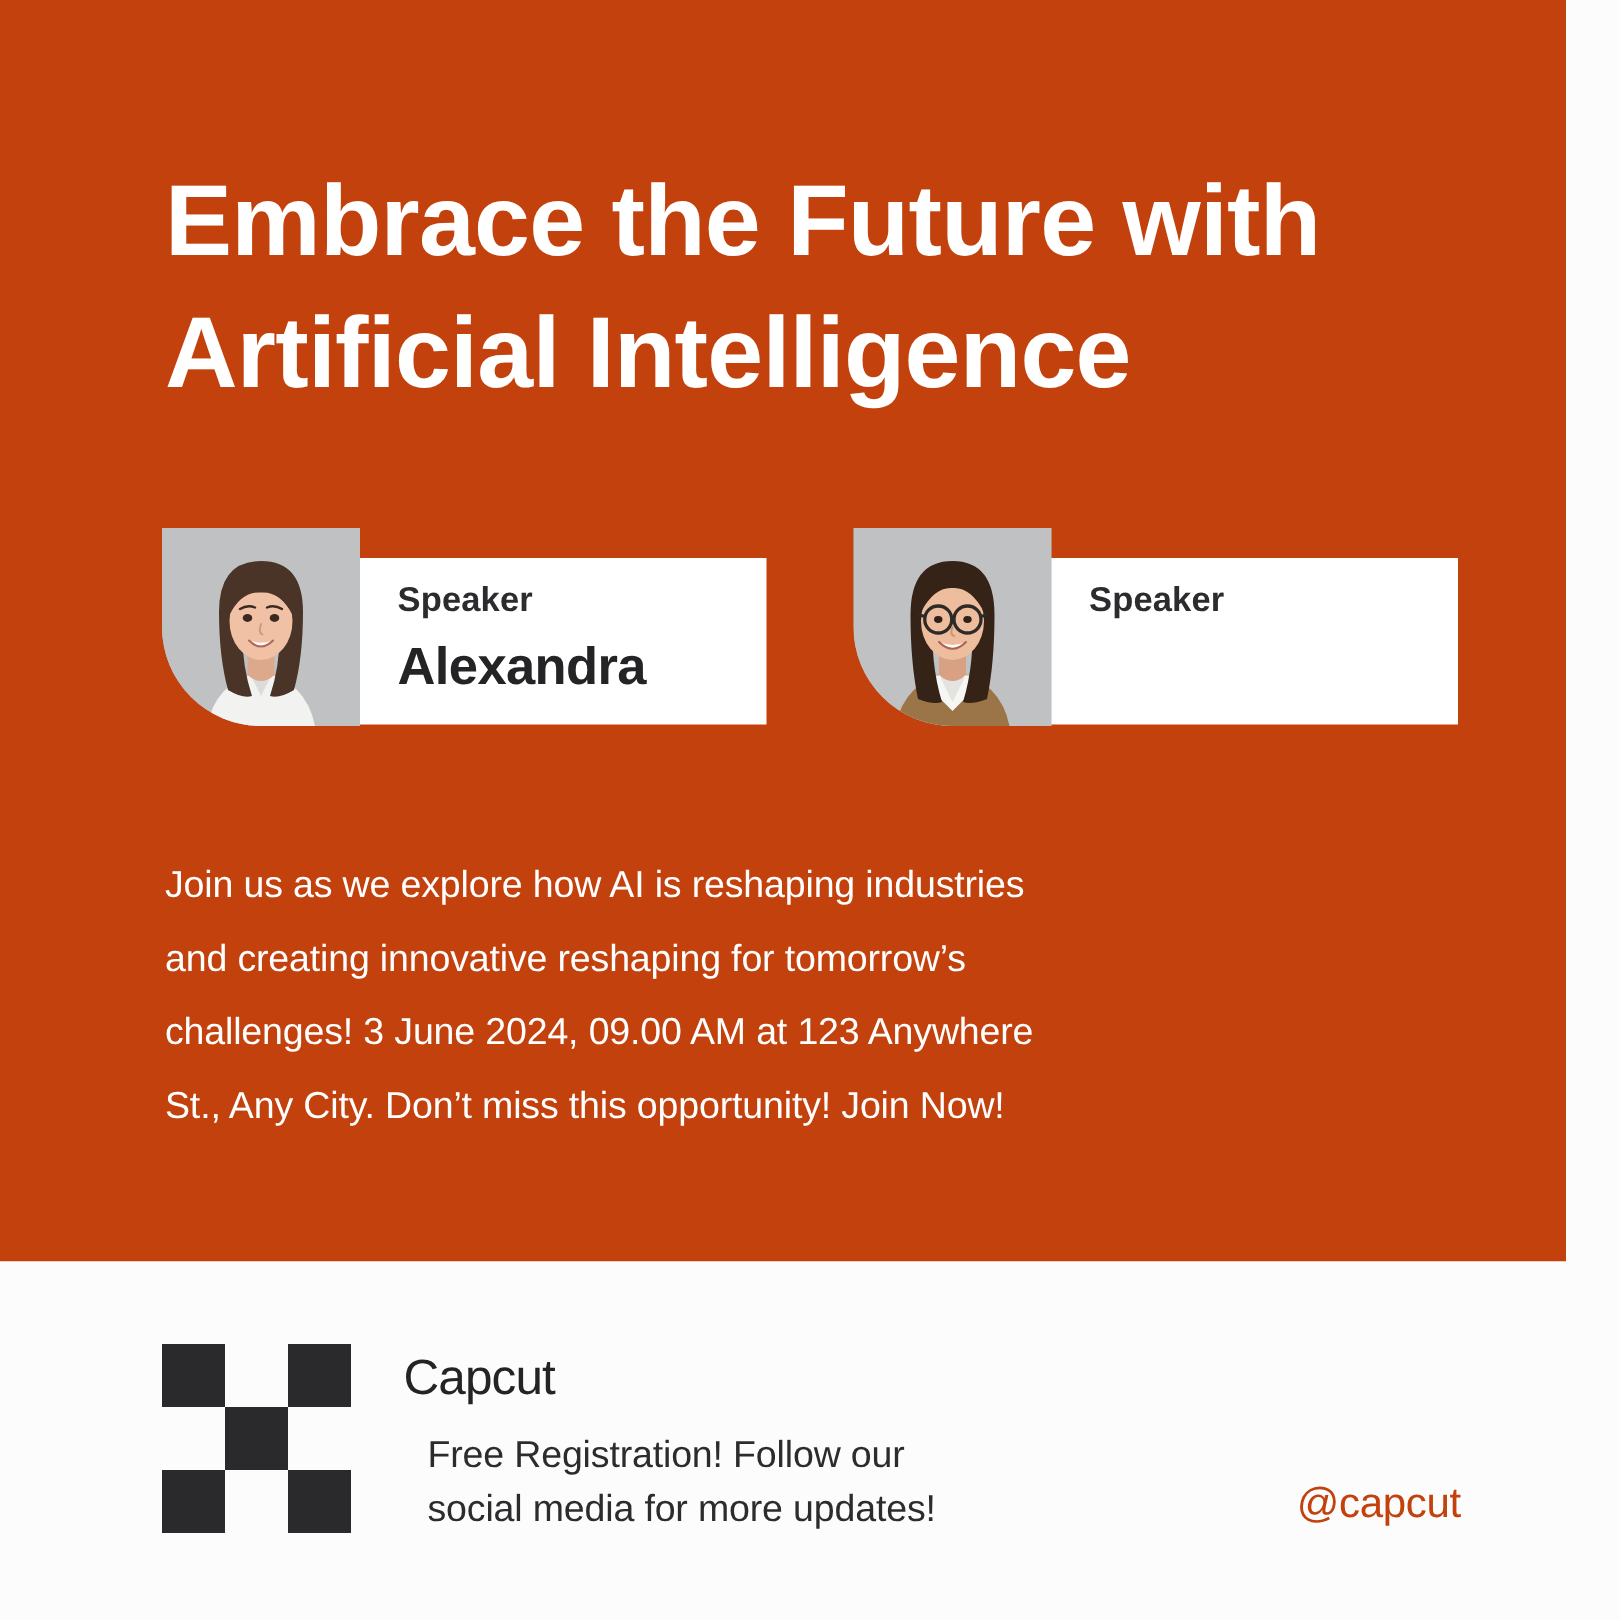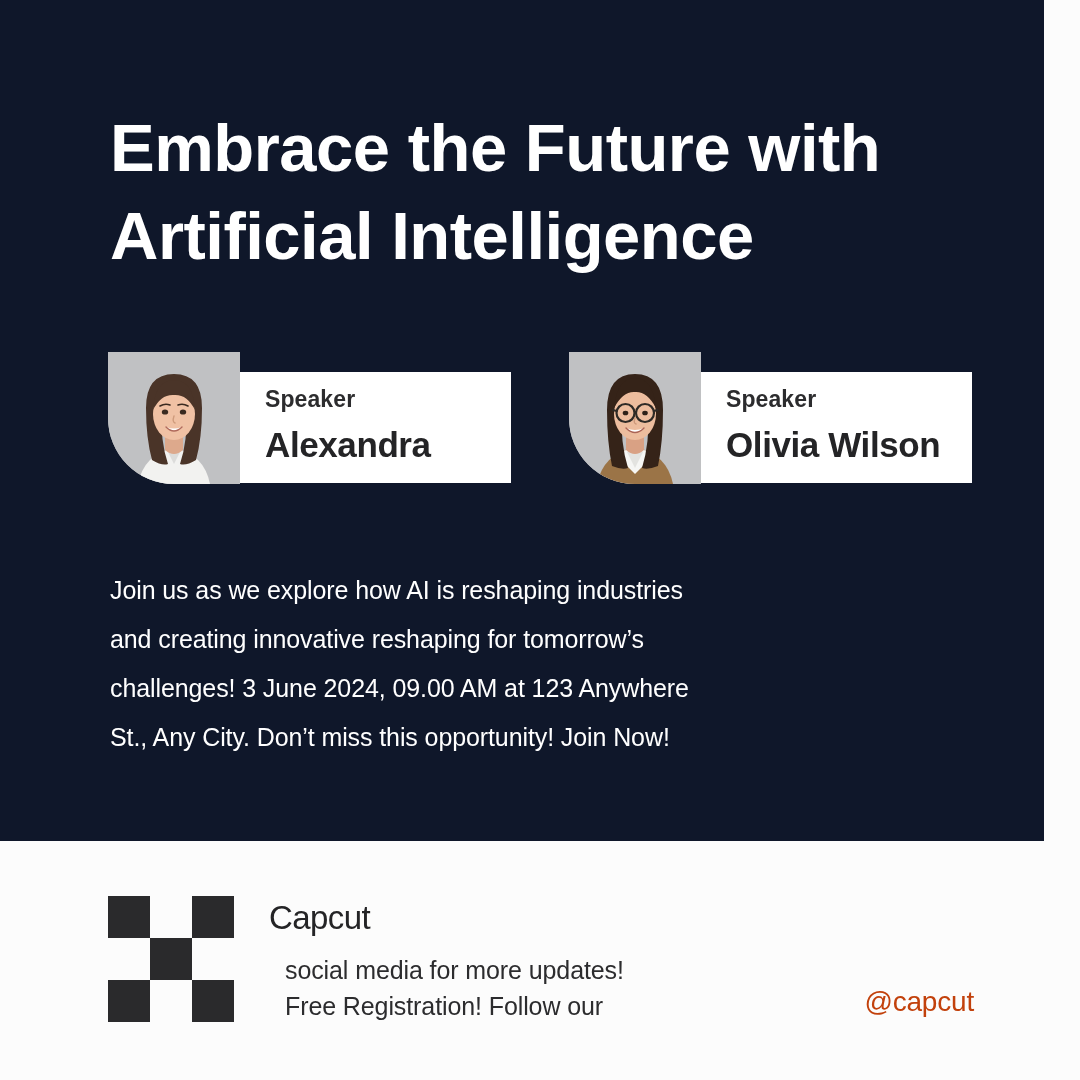--- a/index.html
+++ b/index.html
@@ -21,21 +21,21 @@
     overflow: hidden;
   }
 
   
   .hero {
     position: absolute;
     left: 0;
     top: 0;
     width: 1044px;
     height: 841px;
-    background: #0f172a;
+    background: #c2410c;
   }
 
   .headline {
     position: absolute;
     left: 110px;
     top: 104px;
     width: 900px;
     color: #ffffff;
     font-weight: bold;
     font-size: 67px;
@@ -210,21 +210,20 @@
             <path d="M66 64 q-2 6 1 7" stroke="#cf9b7c" stroke-width="1.4" fill="none" stroke-linecap="round"></path>
             <path d="M58 75 q8 7 16 0 q-8 3 -16 0 z" fill="#ffffff"></path>
             <path d="M58 75 q8 8 16 0" stroke="#b06a5c" stroke-width="1.4" fill="none" stroke-linecap="round"></path>
           </svg>
         </div>
       </div>
 
       <div class="speaker-card card-2">
         <div class="speaker-namebox">
           <div class="speaker-role">Speaker</div>
-          <div class="speaker-name">Olivia Wilson</div>
         </div>
         <div class="speaker-photo">
           <svg viewBox="0 0 132 132" xmlns="http://www.w3.org/2000/svg" aria-hidden="true">
             <rect width="132" height="132" fill="#c0c1c3"></rect>
 
             <path d="M28 132 q6 -30 38 -37 q32 7 38 37 z" fill="#9b7447"></path>
 
             <path d="M50 100 q16 -6 32 0 l-6 12 l-10 10 l-10 -10 z" fill="#f6f6f4"></path>
             <path d="M58 100 l8 16 l8 -16 l-8 -4 z" fill="#e3e3e0"></path>
 
@@ -273,19 +272,19 @@
     <span class="logo-cell on"></span>
     <span class="logo-cell"></span>
     <span class="logo-cell on"></span>
     <span class="logo-cell"></span>
     <span class="logo-cell on"></span>
   </div>
 
   <div class="brand-name">Capcut</div>
 
   <div class="brand-tagline">
+    <span class="tl-line">Free Registration! Follow our</span>
     <span class="tl-line">social media for more updates!</span>
-    <span class="tl-line">Free Registration! Follow our</span>
   </div>
 
   <div class="social-handle">@capcut</div>
 
 </div>
 
 </body></html>

